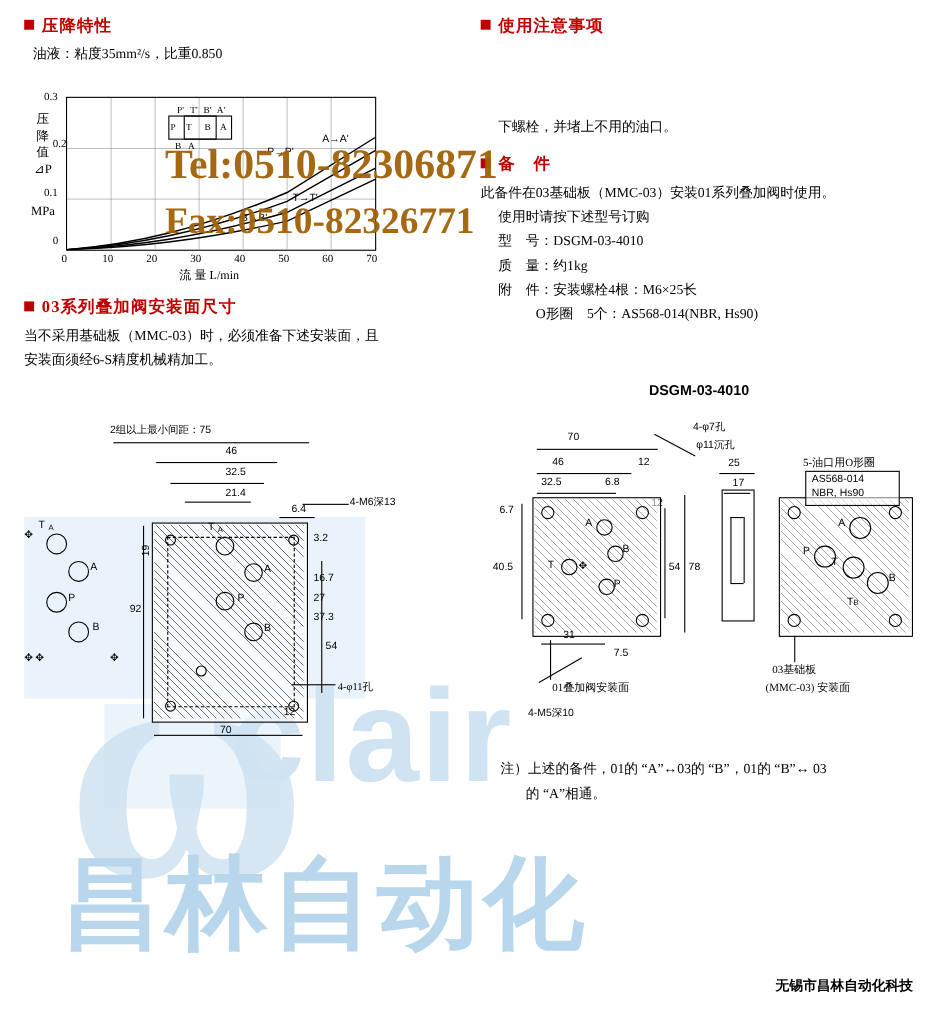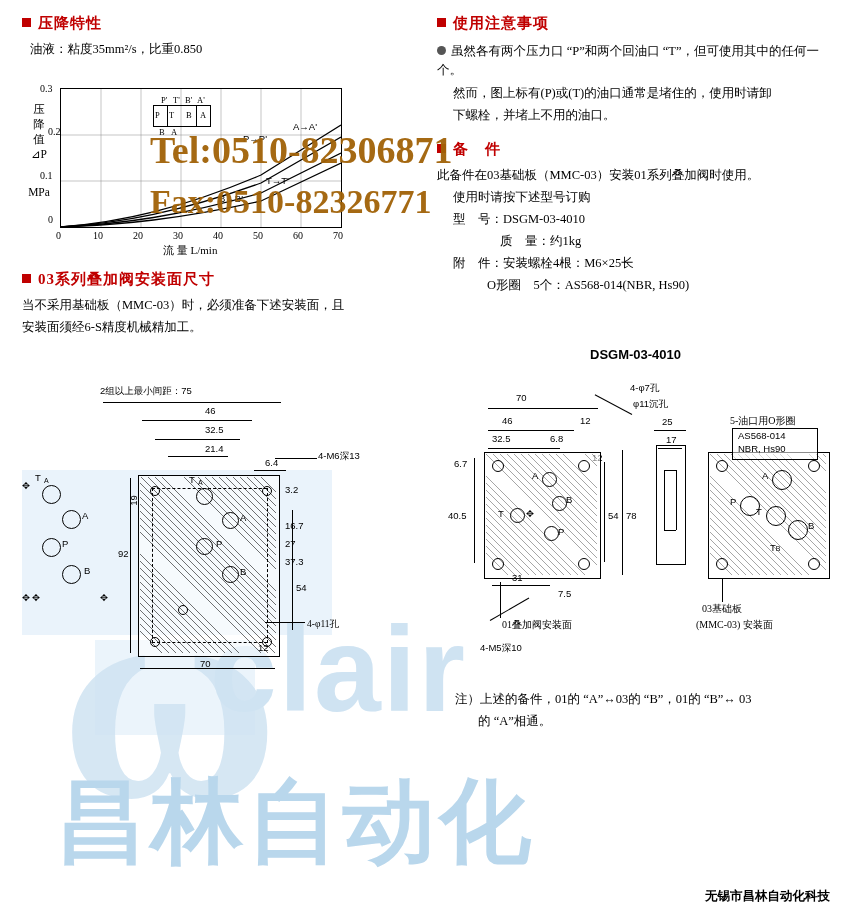--- a/index.html
+++ b/index.html
@@ -139,33 +139,29 @@
 
   <div class="sec-head" style="left:22px;top:270px;">
     <span class="mark"></span><span class="txt">03系列叠加阀安装面尺寸</span>
   </div>
   <div class="body-txt" style="left:22px;top:296px;">当不采用基础板（MMC-03）时，必须准备下述安装面，且</div>
   <div class="body-txt" style="left:22px;top:318px;">安装面须经6-S精度机械精加工。</div>
 
   <div class="sec-head" style="left:437px;top:14px;">
     <span class="mark"></span><span class="txt">使用注意事项</span>
   </div>
-  <div class="body-txt" style="left:437px;top:42px;width:400px;">
-    <span style="display:inline-block;width:9px;height:9px;border-radius:50%;background:#555;margin-right:5px;"></span><span>虽然各有两个压力口 “P”和两个回油口 “T”，但可使用其中的任何一个。</span>
-  </div>
-  <div class="body-txt" style="left:453px;top:84px;">然而，图上标有(P)或(T)的油口通常是堵住的，使用时请卸</div>
   <div class="body-txt" style="left:453px;top:106px;">下螺栓，并堵上不用的油口。</div>
 
   <div class="sec-head" style="left:437px;top:140px;">
     <span class="mark"></span><span class="txt">备　件</span>
   </div>
   <div class="body-txt" style="left:437px;top:166px;">此备件在03基础板（MMC-03）安装01系列叠加阀时使用。</div>
   <div class="body-txt" style="left:453px;top:188px;">使用时请按下述型号订购</div>
   <div class="body-txt" style="left:453px;top:210px;">型　号：DSGM-03-4010</div>
-  <div class="body-txt" style="left:453px;top:232px;margin-left:47px;">质　量：约1kg</div>
+  <div class="body-txt" style="left:453px;top:232px;">质　量：约1kg</div>
   <div class="body-txt" style="left:453px;top:254px;">附　件：安装螺栓4根：M6×25长</div>
   <div class="body-txt" style="left:487px;top:276px;">O形圈　5个：AS568-014(NBR, Hs90)</div>
 
   <div class="wm-phone" id="wm-tel">Tel:0510-82306871</div>
   <div class="wm-phone" id="wm-fax">Fax:0510-82326771</div>
 
   <div class="drw" style="left:0;top:360px;width:420px;height:330px;">
 
     <div class="dim" style="left:100px;top:25px;">2组以上最小间距：75</div>
     <div class="dim" style="left:205px;top:45px;">46</div>

